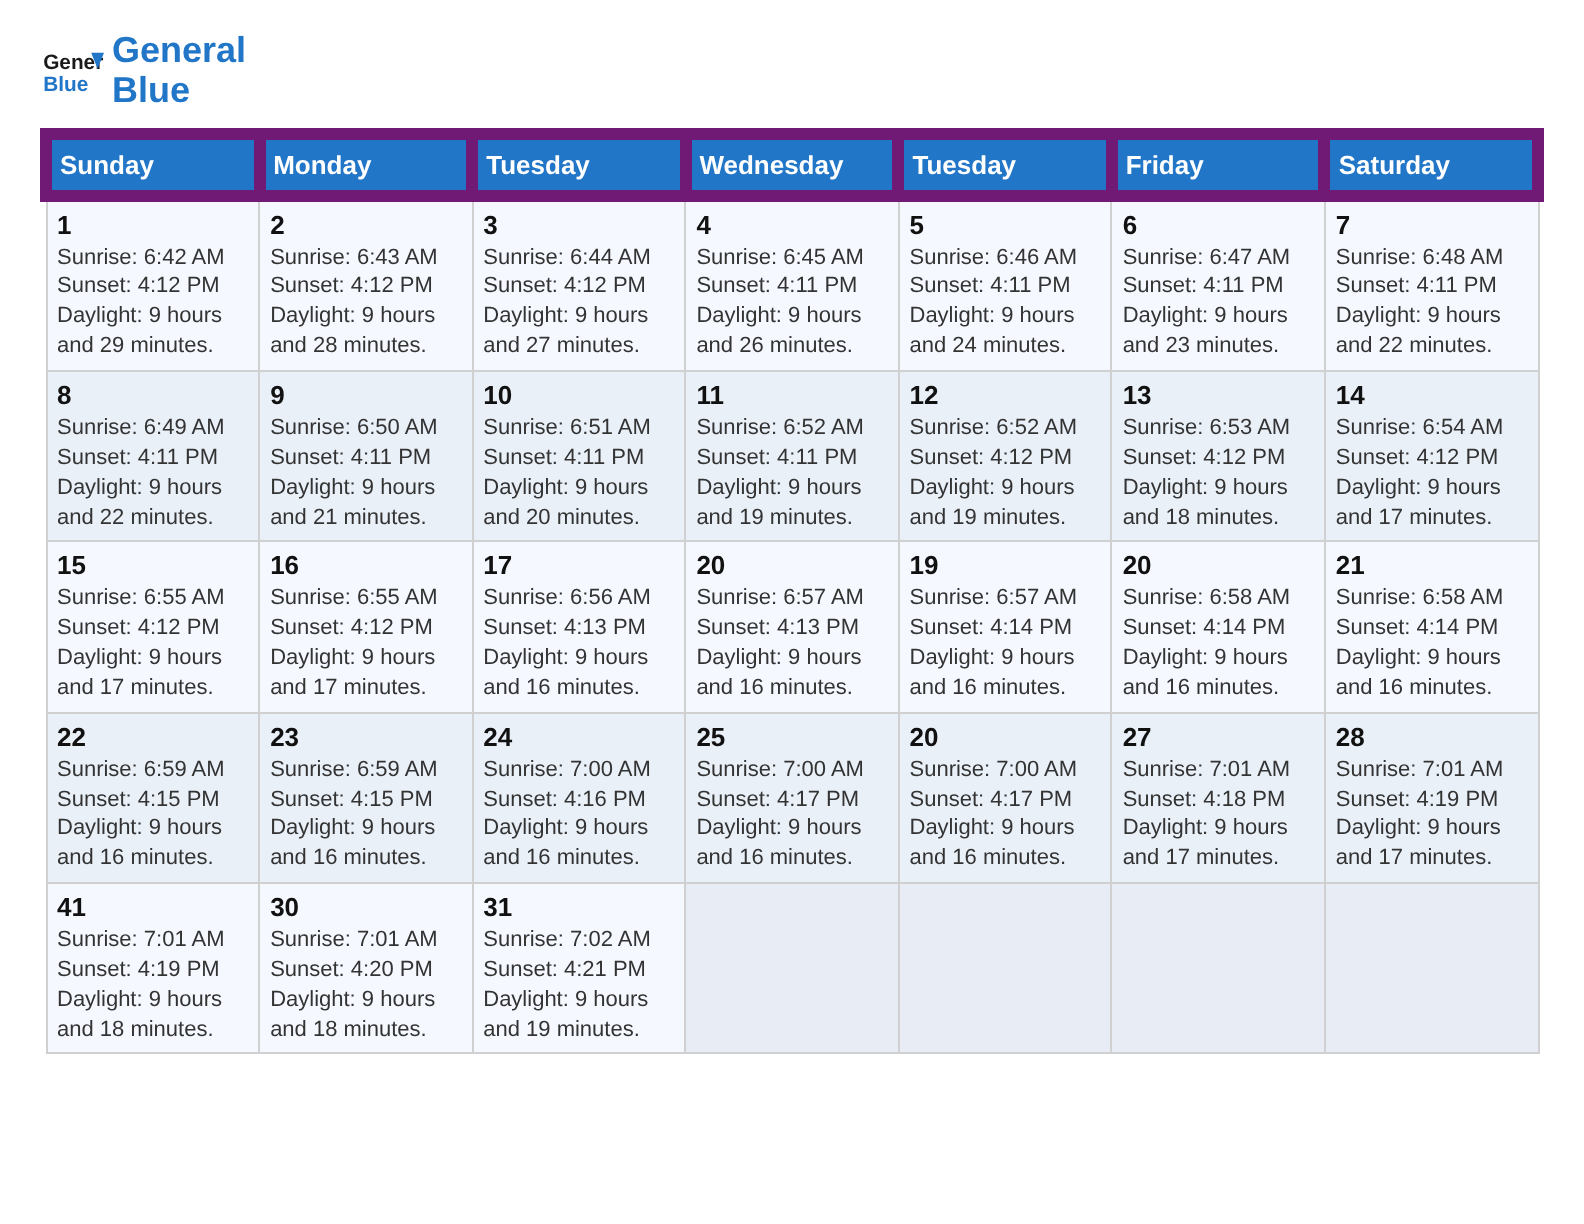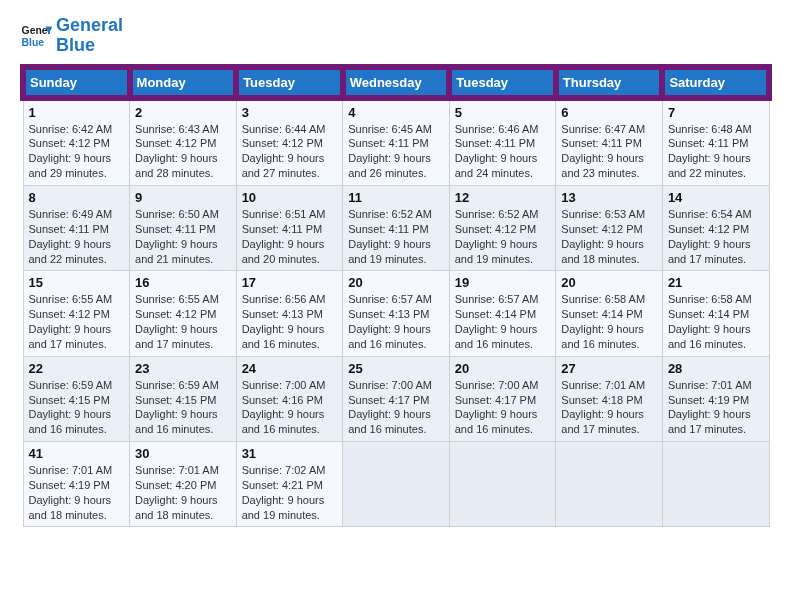--- a/index.html
+++ b/index.html
@@ -122,21 +122,21 @@
   </div>
 
   <table>
     <thead>
       <tr id="thead-row">
           <th>Sunday</th>
           <th>Monday</th>
           <th>Tuesday</th>
           <th>Wednesday</th>
           <th>Tuesday</th>
-          <th>Thursday</th>
+          <th>Friday</th>
           <th>Saturday</th>
         </tr>
     </thead>
     <tbody id="calendar-body">
     <tr>
           <td>
             <span class="day-num">1</span>
             <div class="cell-text">Sunrise: 6:42 AM<br>Sunset: 4:12 PM<br>Daylight: 9 hours<br>and 29 minutes.</div>
           </td>
           <td>

